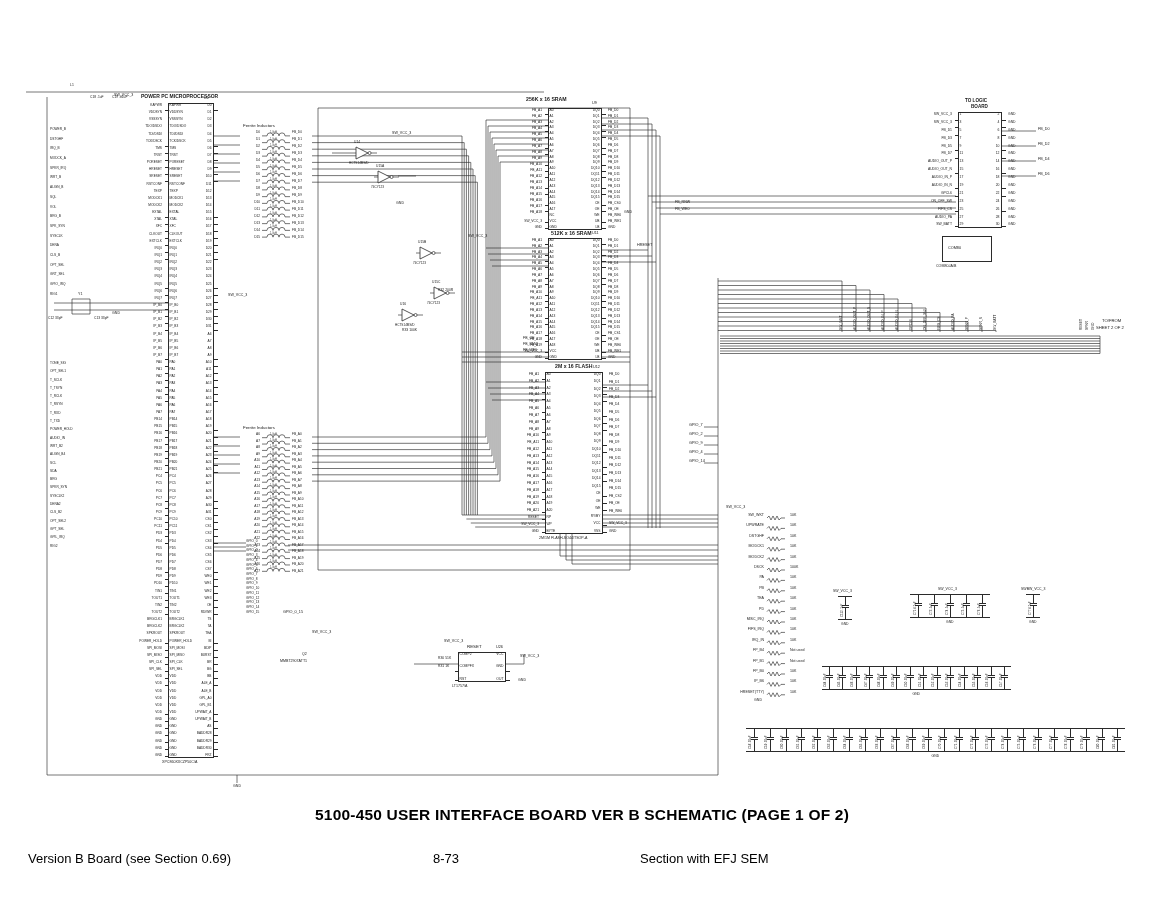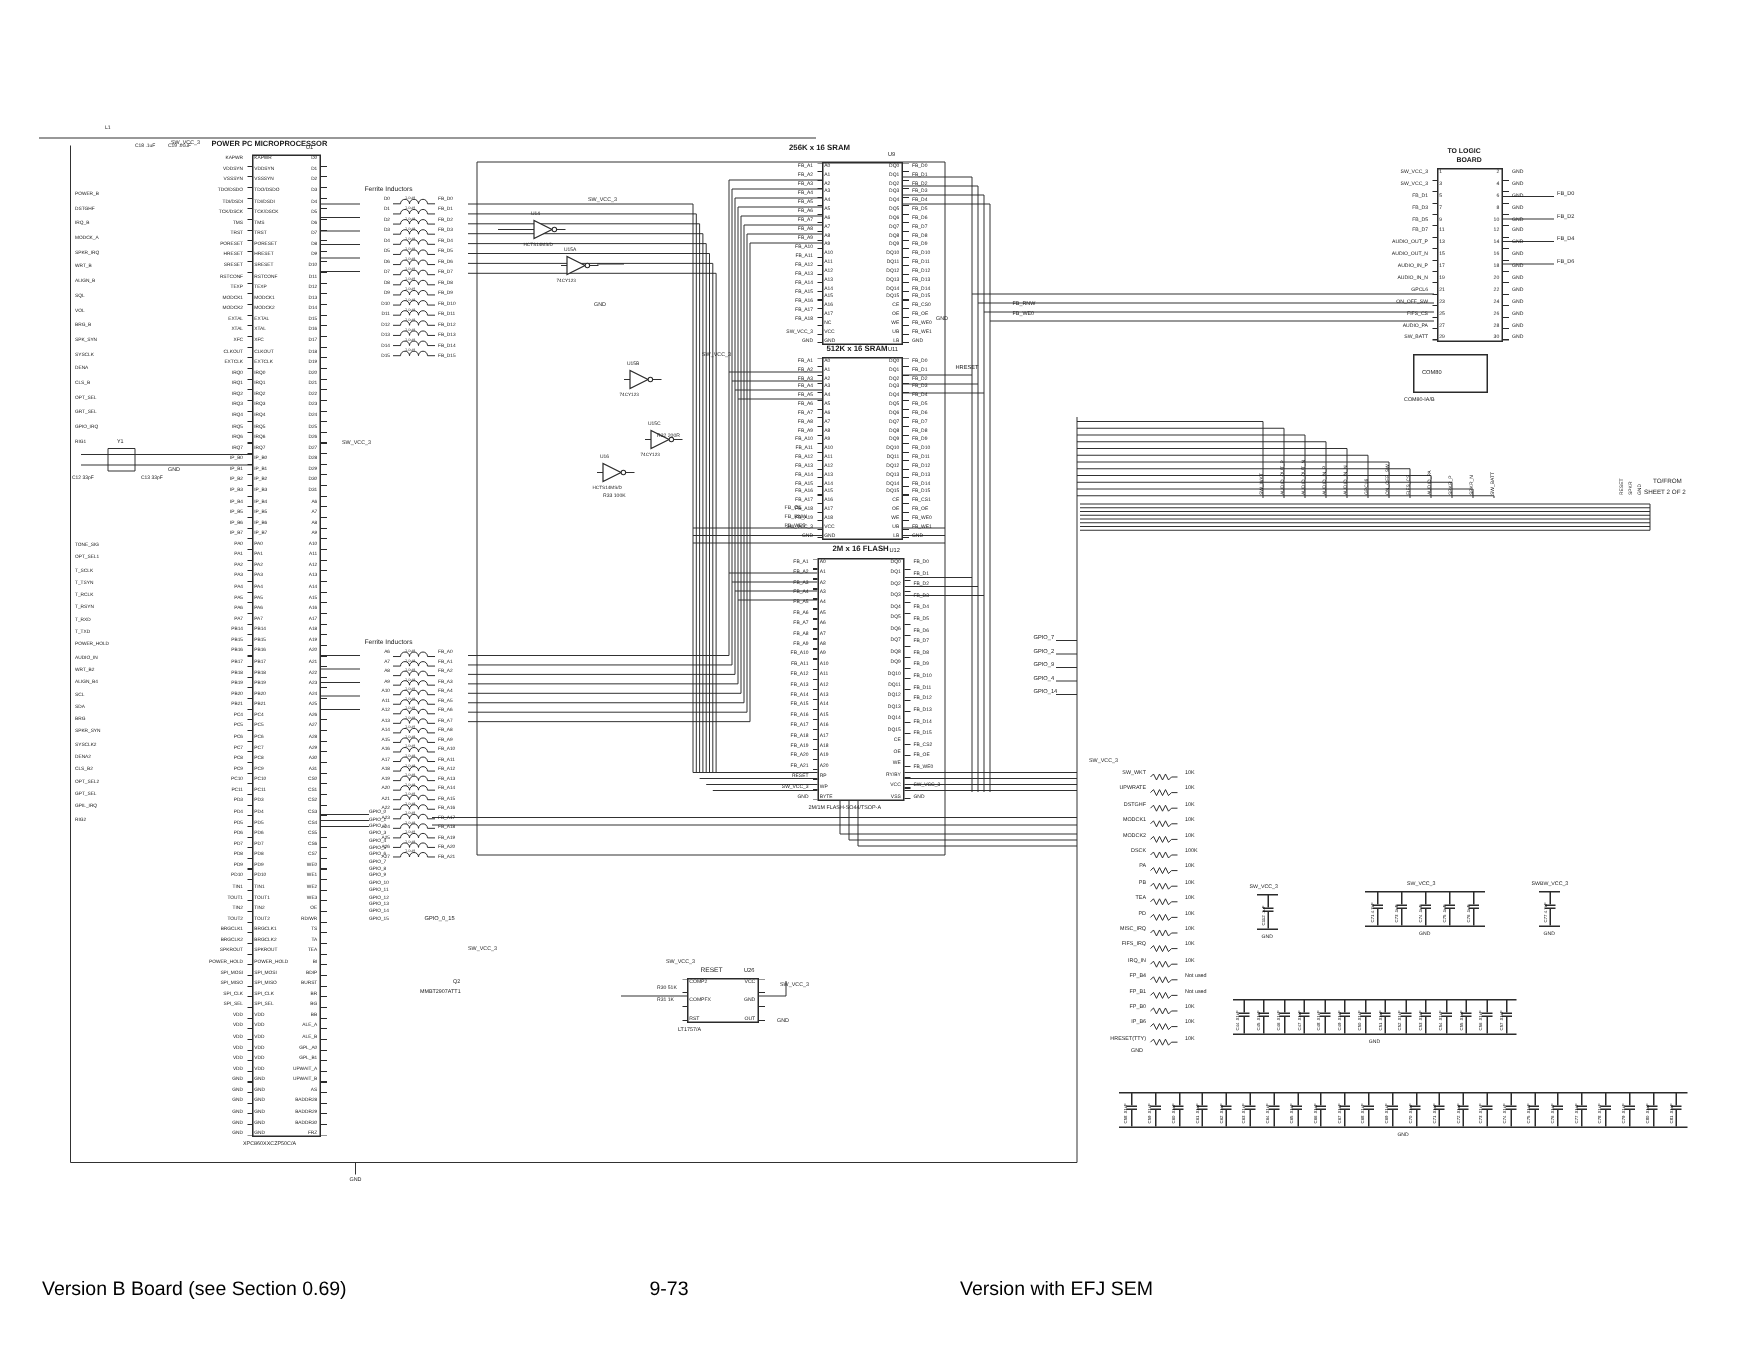--- a/index.html
+++ b/index.html
@@ -1437,18 +1437,19 @@
       <div class="lbl rot" style="left: 924px; top: 330px; font-size: 3.3px;">ON_OFF_SW</div>
       <div class="lbl rot" style="left: 938px; top: 330px; font-size: 3.3px;">FIFS_CS</div>
       <div class="lbl rot" style="left: 952px; top: 330px; font-size: 3.3px;">AUDIO_PA</div>
       <div class="lbl rot" style="left: 966px; top: 330px; font-size: 3.3px;">SPKR_P</div>
       <div class="lbl rot" style="left: 980px; top: 330px; font-size: 3.3px;">SPKR_N</div>
       <div class="lbl rot" style="left: 994px; top: 330px; font-size: 3.3px;">SW_BATT</div>
       <div class="lbl rot" style="left: 1080px; top: 330px; font-size: 3.3px;">RESET</div>
       <div class="lbl rot" style="left: 1086px; top: 330px; font-size: 3.3px;">SPKR</div>
       <div class="lbl rot" style="left: 1092px; top: 330px; font-size: 3.3px;">GND</div>
     </div>
+  <div class="title">5100-450 USER INTERFACE BOARD VER B SCHEMATIC (PAGE 1 OF 2)</div>
   <div class="footer">
     <span class="f-left">Version B Board (see Section 0.69)</span>
-    <span class="f-center">9-73</span>
-    <span class="f-right">Version with EFJ SEM</span>
+    <span class="f-center">8-73</span>
+    <span class="f-right">Section with EFJ SEM</span>
   </div>
 </div>
 
 </body></html>

